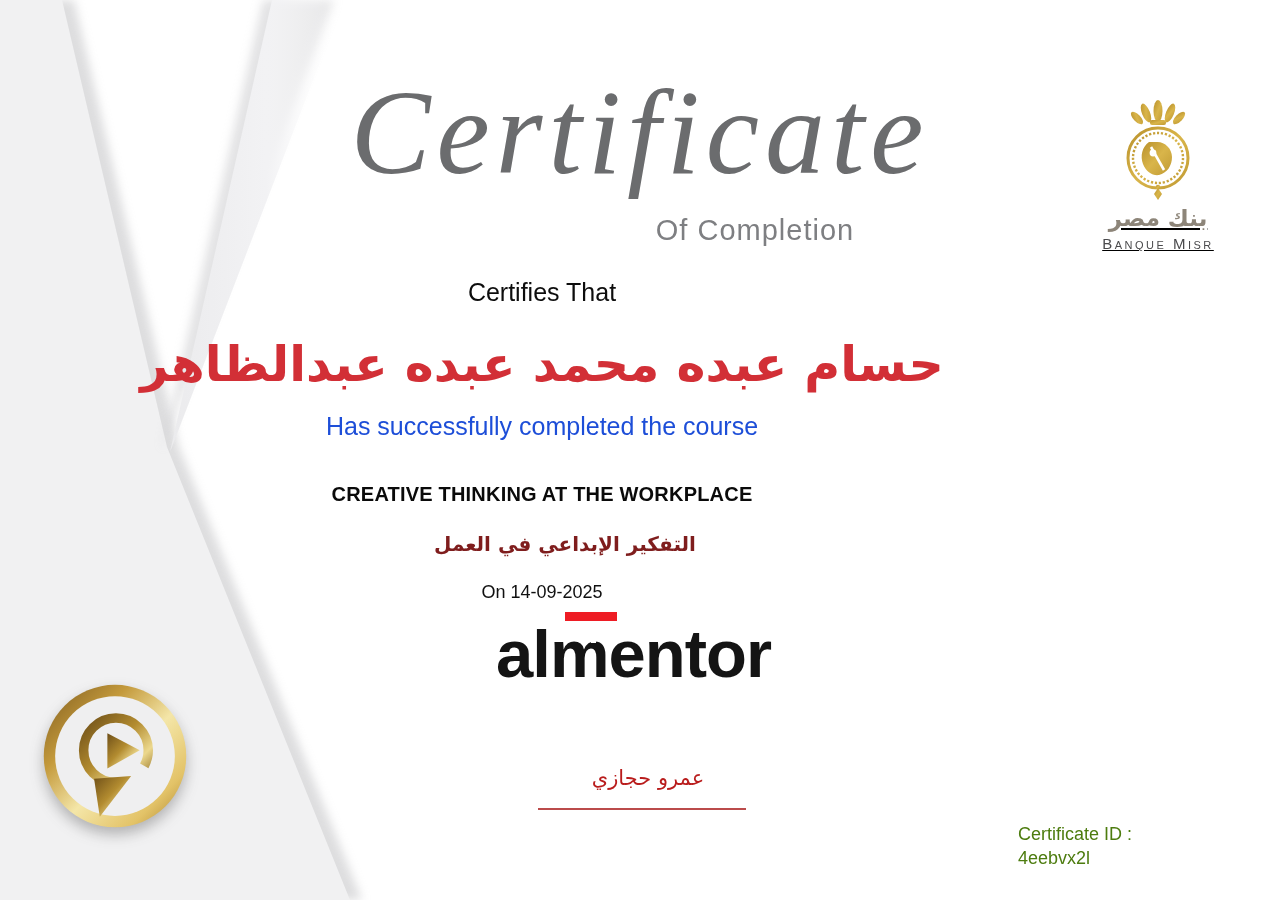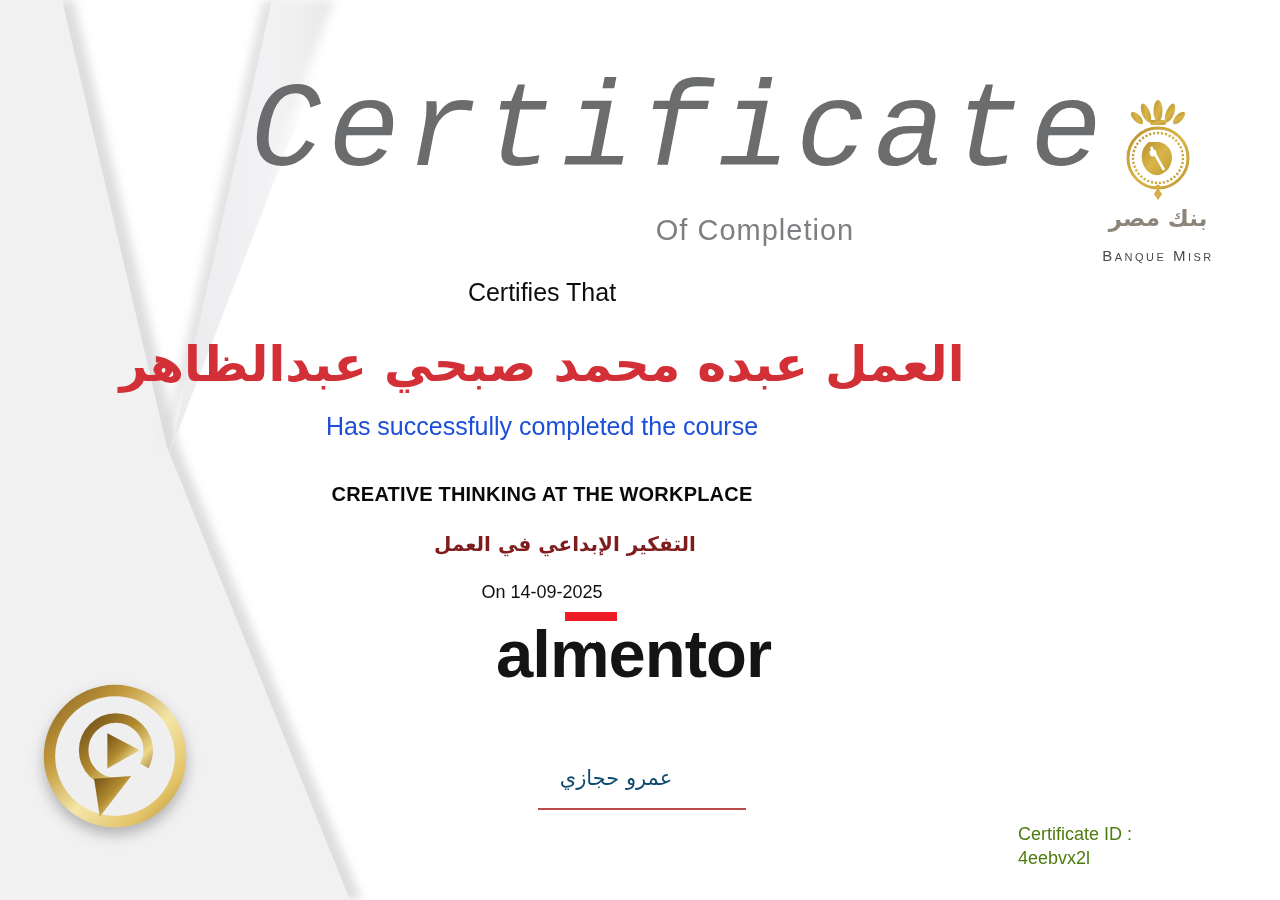--- a/index.html
+++ b/index.html
@@ -6,31 +6,31 @@
   .stage{
     position:relative;width:1280px;height:900px;overflow:hidden;
     background:#ffffff;font-family:"Liberation Sans",sans-serif;
   }
   .abs{position:absolute;}
   
   .deco{position:absolute;left:0;top:0;width:1280px;height:900px;pointer-events:none;}
   
   .script-title{
     left:250px;top:64px;width:780px;text-align:center;
-    font-family:Liberation Mono, monospace;font-style:italic;font-weight:400;
+    font-family:Liberation Serif, serif;font-style:italic;font-weight:400;
     font-size:120px;line-height:1.15;letter-spacing:6px;color:#6b6c6e;
   }
   .subtitle{
     left:560px;top:214px;width:390px;text-align:center;
     font-size:29px;color:#7e7f82;letter-spacing:1px;
   }
   
-  .bank{left:1090px;top:100px;width:136px;text-align:center;}
+  .bank{left:1090px;top:100px;width:136px;text-align:center;text-decoration:underline;}
   .bank .ar{font-family:"DejaVu Sans",sans-serif;font-size:23px;font-weight:bold;color:#8d8579;line-height:1.1;}
-  .bank .en{font-size:15px;color:#4c4c4e;font-variant:small-caps;letter-spacing:2.5px;margin-top:16px;color:#4a4a4c;}
+  .bank .en{font-size:15px;color:#4c4c4e;font-variant:small-caps;letter-spacing:2.5px;margin-top:4px;color:#4a4a4c;}
   
   .center{left:0;width:1084px;text-align:center;}
   .certifies{top:278px;font-size:25px;color:#0d0d0d;}
   .recipient{
     top:336px;font-family:"DejaVu Sans",sans-serif;font-size:49px;font-weight:bold;
     color:#d22f36;direction:rtl;
   }
   .completed{top:412px;font-size:25px;color:#1d4ed8;}
   .course-en{top:483px;font-size:20px;font-weight:bold;color:#0a0a0a;letter-spacing:0.2px;}
   .course-ar{top:532px;font-family:"DejaVu Sans",sans-serif;font-size:20px;font-weight:bold;color:#7f1d1d;direction:rtl;padding-left:23px;}
@@ -39,22 +39,22 @@
   .almentor{left:490px;top:608px;width:300px;height:70px;}
   .almentor .word{
     font-family:"Liberation Sans",sans-serif;font-weight:bold;font-size:67px;
     letter-spacing:-1px;color:#141414;line-height:1;position:absolute;left:6px;top:12px;
   }
   .almentor .bar{position:absolute;left:75px;top:4px;width:52px;height:9px;background:#ee1c24;}
   .almentor .notch{position:absolute;left:101px;top:30px;width:5px;height:5px;background:#ffffff;}
   
   .badge{left:39px;top:681px;width:152px;height:152px;filter:drop-shadow(0 7px 7px rgba(60,60,60,0.35));}
   
-  .signer{left:416px;top:766px;width:400px;text-align:center;
-    font-family:"DejaVu Sans",sans-serif;font-size:21px;color:#0c4a6e;direction:rtl;}
+  .signer{left:448px;top:766px;width:400px;text-align:center;
+    font-family:"DejaVu Sans",sans-serif;font-size:21px;color:#b91c1c;direction:rtl;}
   .sig-line{left:538px;top:808px;width:208px;height:2px;background:#bb4b4b;}
   
   .cert-id{left:1018px;top:822px;font-size:18px;color:#4d7c0f;line-height:24px;}
 </style>
 </head>
 <body>
 
 <div class="stage">
 
   <svg class="deco" viewBox="0 0 1280 900" xmlns="http://www.w3.org/2000/svg">
@@ -108,21 +108,21 @@
       <circle cx="61" cy="53" r="3.4" fill="#ffffff"></circle>
 
       <path d="M66,88 l4,6 l-4,6 l-4,-6 Z" fill="url(#goldB)"></path>
       <circle cx="66" cy="87" r="2.2" fill="url(#goldB)"></circle>
     </svg>
     <div class="ar" dir="rtl">بنك مصر</div>
     <div class="en">Banque Misr</div>
   </div>
 
   <div class="abs center certifies">Certifies That</div>
-  <div class="abs center recipient">العمل عبده محمد صبحي عبدالظاهر</div>
+  <div class="abs center recipient">حسام عبده محمد عبده عبدالظاهر</div>
   <div class="abs center completed">Has successfully completed the course</div>
   <div class="abs center course-en">CREATIVE THINKING AT THE WORKPLACE</div>
   <div class="abs center course-ar">التفكير الإبداعي في العمل</div>
   <div class="abs center date-line">On 14-09-2025</div>
 
   <div class="abs almentor">
     <div class="bar"></div>
     <div class="word">almentor</div>
     <div class="notch"></div>
   </div>

